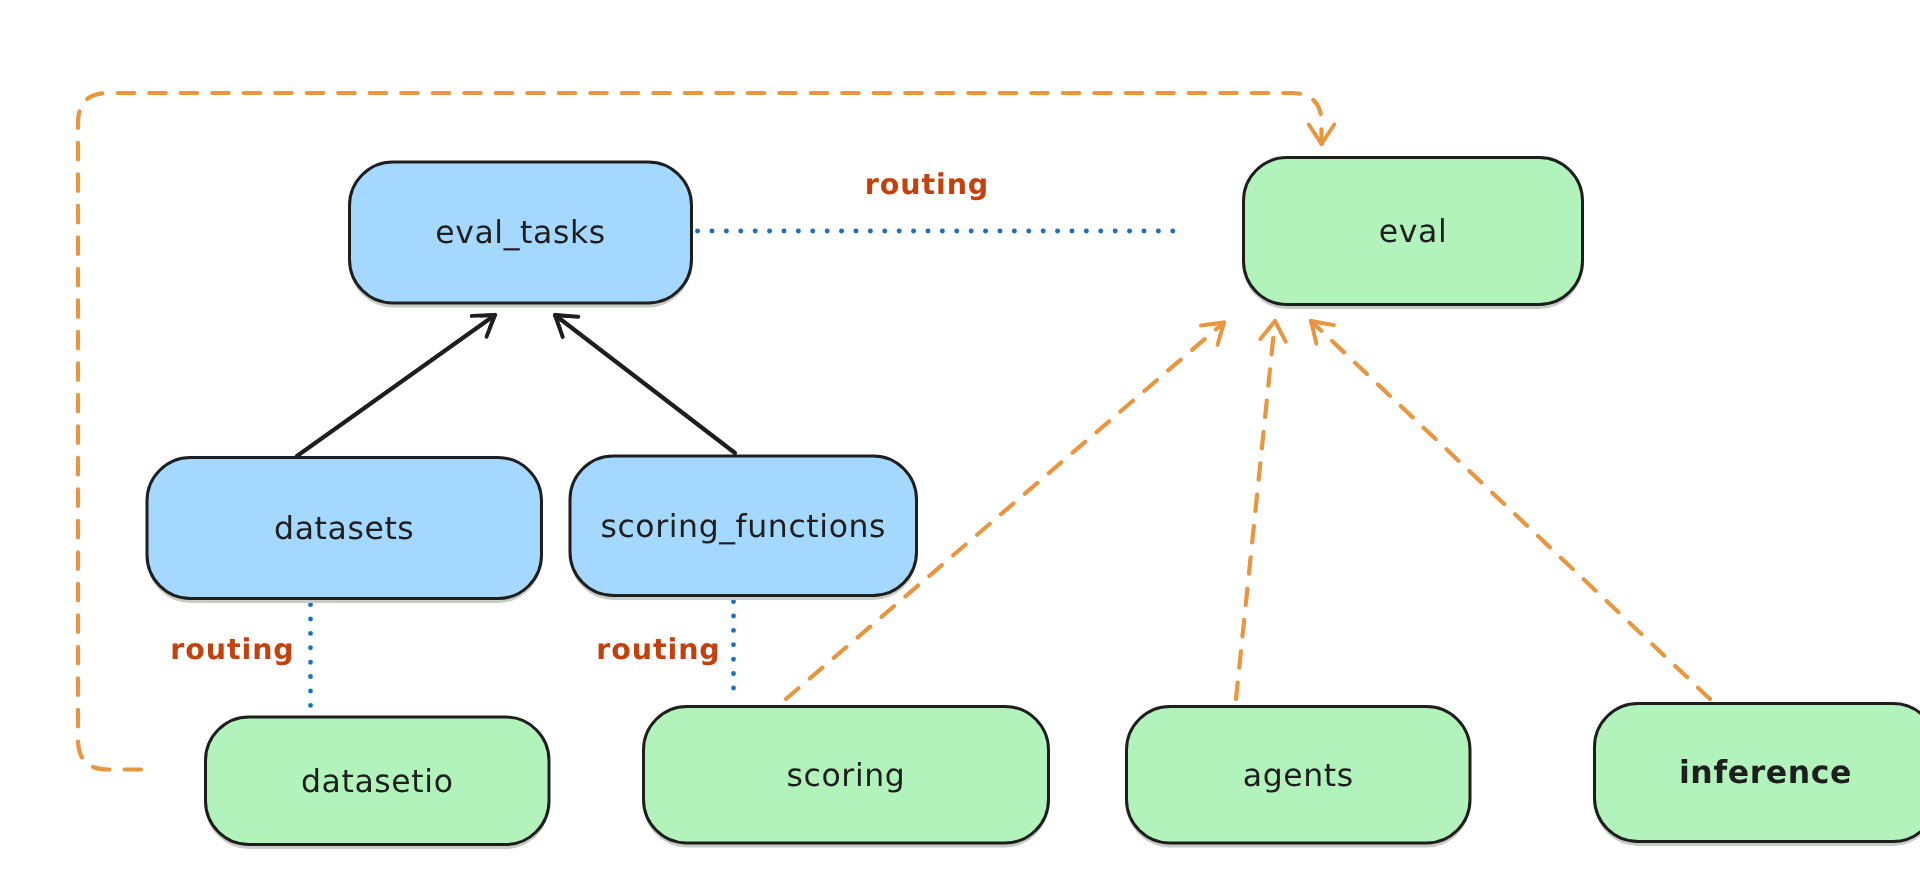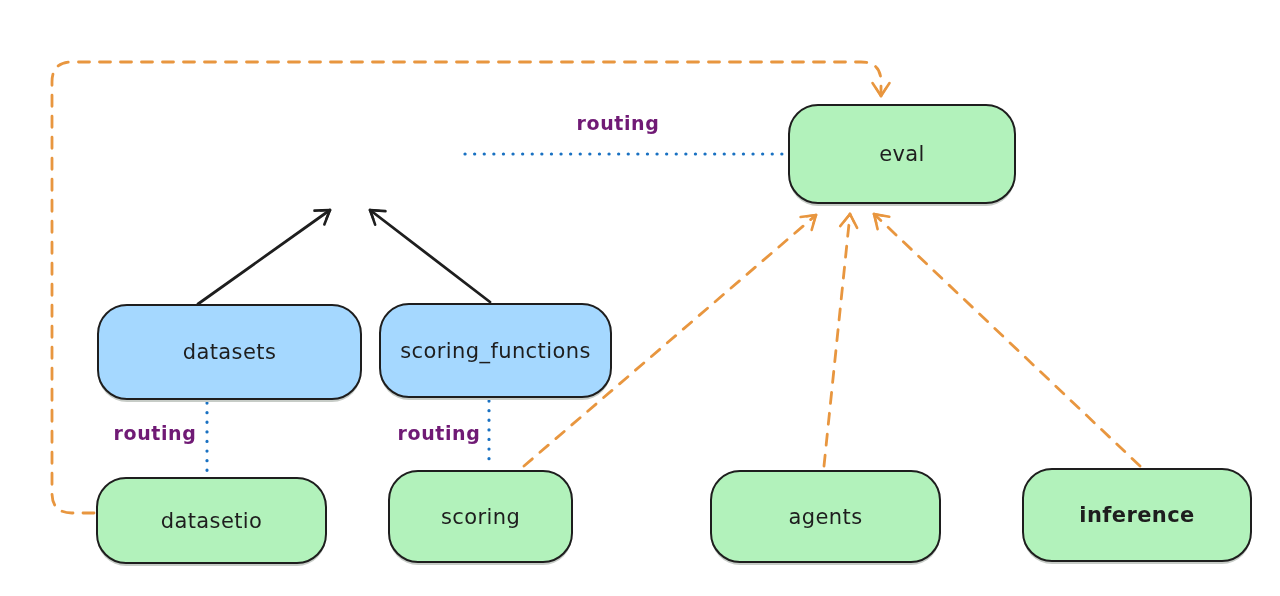--- a/index.html
+++ b/index.html
@@ -24,39 +24,39 @@
     border-radius: 30px;
     display: flex;
     align-items: center;
     justify-content: center;
     font-size: 21px;
     letter-spacing: 0.4px;
     color: #1e1e1e;
     box-shadow: 0 3px 0 -1px #c7ccc7;
   }
   .node.blue  { background: #a5d8ff; }
-  .node.green { background: #b2f2bb; }
+  .node.green { background: #b2f2bb; margin-left: 40px; }
 
   #n-eval-tasks        { left: 232px; top: 107px; width: 230px; height: 96px; }
   #n-eval              { left: 788px; top: 104px; width: 228px; height: 100px; }
   #n-datasets          { left: 97px;  top: 304px; width: 265px; height: 96px; }
   #n-scoring-functions { left: 379px; top: 303px; width: 233px; height: 95px; }
   #n-datasetio         { left: 96px;  top: 477px; width: 231px; height: 87px; }
-  #n-scoring           { left: 388px; top: 470px; width: 185px; height: 93px; }
+  #n-scoring           { left: 388px; top: 470px; width: 272px; height: 93px; }
   #n-agents            { left: 710px; top: 470px; width: 231px; height: 93px; justify-content: center; }
   #n-inference         { left: 1022px; top: 468px; width: 230px; height: 94px; font-weight: bold; }
 
   .routing-label {
     position: absolute;
     width: 96px;
     text-align: center;
     font-size: 19px;
     font-weight: 700;
     letter-spacing: 0.6px;
-    color: #701a75;
+    color: #c2410c;
   }
   #routing-top  { left: 570px; top: 112px; }
   #routing-left { left: 107px; top: 422px; }
   #routing-mid  { left: 391px; top: 422px; }
 </style>
 </head>
 <body>
 
 <div class="canvas">
 
@@ -78,20 +78,23 @@
     <path d="M465,154 L784,154" fill="none" stroke="#1971c2" stroke-width="3.2" stroke-linecap="round" stroke-dasharray="0.1 9.5"></path>
     <path d="M207,403 L207,474" fill="none" stroke="#1971c2" stroke-width="3.2" stroke-linecap="round" stroke-dasharray="0.1 9.5"></path>
     <path d="M489,401 L489,467" fill="none" stroke="#1971c2" stroke-width="3.2" stroke-linecap="round" stroke-dasharray="0.1 9.5"></path>
 
     <path d="M94,513 L72,513 Q52,513 52,493 L52,82 Q52,62 72,62 L861,62 Q881,62 881,82 L881,96" fill="none" stroke="#e8963f" stroke-width="2.8" stroke-linecap="round" stroke-dasharray="11 10" marker-end="url(#arrowOrange)"></path>
     <path d="M524,466 L816,215" fill="none" stroke="#e8963f" stroke-width="2.8" stroke-linecap="round" stroke-dasharray="11 10" marker-end="url(#arrowOrange)"></path>
     <path d="M824,466 L850,214" fill="none" stroke="#e8963f" stroke-width="2.8" stroke-linecap="round" stroke-dasharray="11 10" marker-end="url(#arrowOrange)"></path>
     <path d="M1140,466 L874,214" fill="none" stroke="#e8963f" stroke-width="2.8" stroke-linecap="round" stroke-dasharray="11 10" marker-end="url(#arrowOrange)"></path>
   </svg>
 
+  <div class="node blue" id="n-eval-tasks">
+    <span>eval_tasks</span>
+  </div>
   <div class="node green" id="n-eval">
     <span>eval</span>
   </div>
   <div class="node blue" id="n-datasets">
     <span>datasets</span>
   </div>
   <div class="node green" id="n-datasetio">
     <span>datasetio</span>
   </div>
   <div class="node blue" id="n-scoring-functions">

